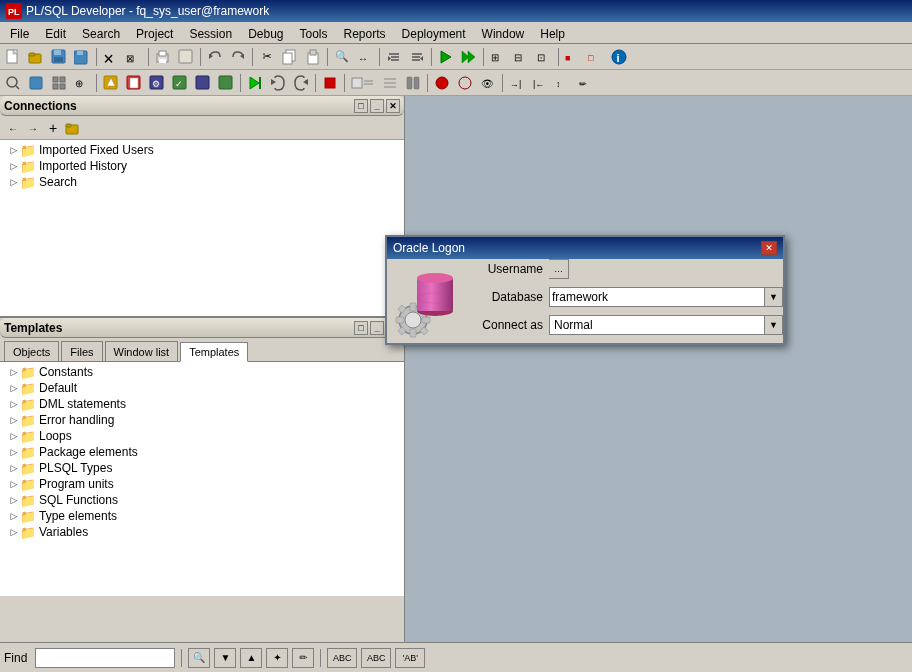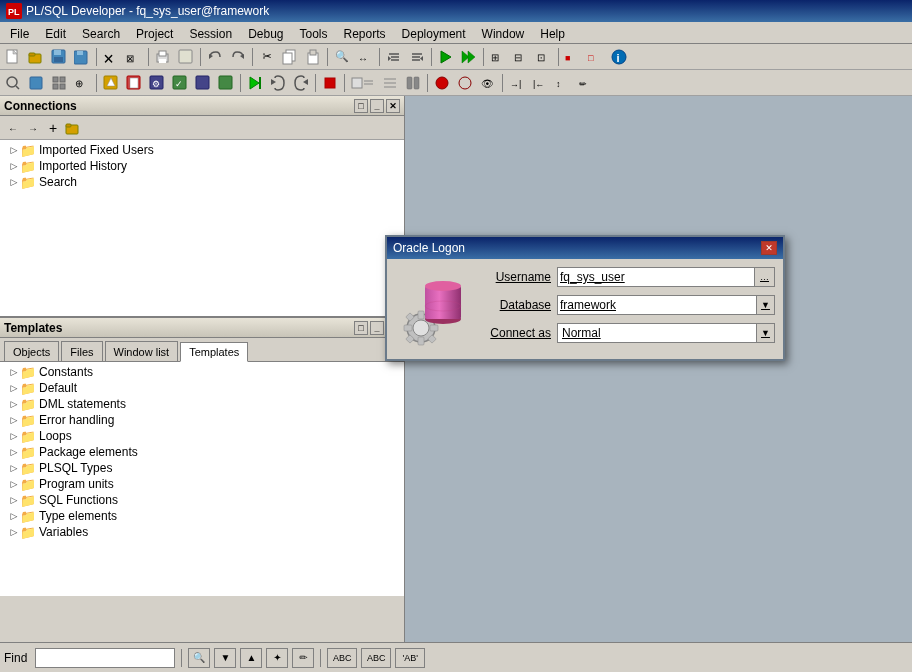--- a/index.html
+++ b/index.html
@@ -71,20 +71,21 @@
     .panel-header {
       background: linear-gradient(to bottom, #e8e4d8, #c8c4b8);
       border-bottom: 1px solid #808080;
       padding: 2px 4px;
       font-size: 12px;
       font-weight: bold;
       display: flex;
       align-items: center;
       justify-content: space-between;
       height: 20px;
+      border-radius: 6px;
     }
     .panel-header-left { display: flex; align-items: center; gap: 4px; }
     .panel-controls { display: flex; gap: 2px; }
     .panel-ctrl-btn { width: 14px; height: 14px; background: #d4d0c8; border: 1px solid #808080; display: flex; align-items: center; justify-content: center; font-size: 9px; cursor: pointer; }
 
     
     .conn-toolbar {
       background: #d4d0c8;
       border-bottom: 1px solid #a0a0a0;
       display: flex;
@@ -183,24 +184,23 @@
     .dialog-close-btn {
       width: 16px; height: 14px;
       background: #c0392b;
       border: 1px solid #a0392b;
       color: white;
       font-size: 9px;
       display: flex; align-items: center; justify-content: center;
       cursor: pointer;
     }
     .dialog-body {
-      padding: 8px;
+      padding: 0;
       display: flex;
       gap: 12px;
-      text-decoration: underline;
     }
     .dialog-icon { width: 70px; display: flex; align-items: center; justify-content: center; }
     .dialog-form { flex: 1; }
     .form-row {
       display: flex;
       align-items: center;
       margin-bottom: 8px;
     }
     .form-label { width: 80px; text-align: right; padding-right: 6px; font-size: 12px; }
     .form-input {
@@ -774,21 +774,20 @@
               <stop offset="100%" stop-color="#903070"></stop>
             </linearGradient>
           </defs>
         </g>
       </svg>
     </div>
     <div class="dialog-form">
 
       <div class="form-row">
         <span class="form-label">Username</span>
-        <input class="form-input" type="text" value="fq_sys_user" style="flex: 1 1 0%;">
         <div class="form-input-btn">…</div>
       </div>
 
 
       <div class="form-row">
         <span class="form-label">Database</span>
         <div class="form-dropdown">
           <input class="form-input" type="text" value="framework" style="flex: 1 1 0%;">
           <div class="form-dropdown-arrow">▼</div>
         </div>

